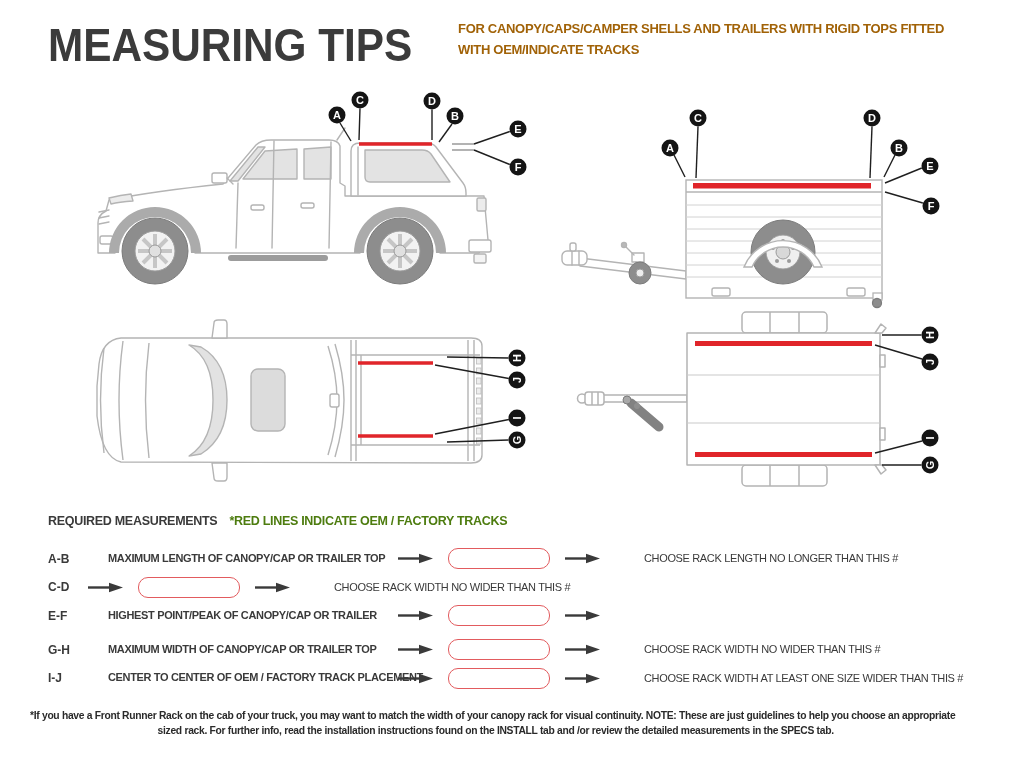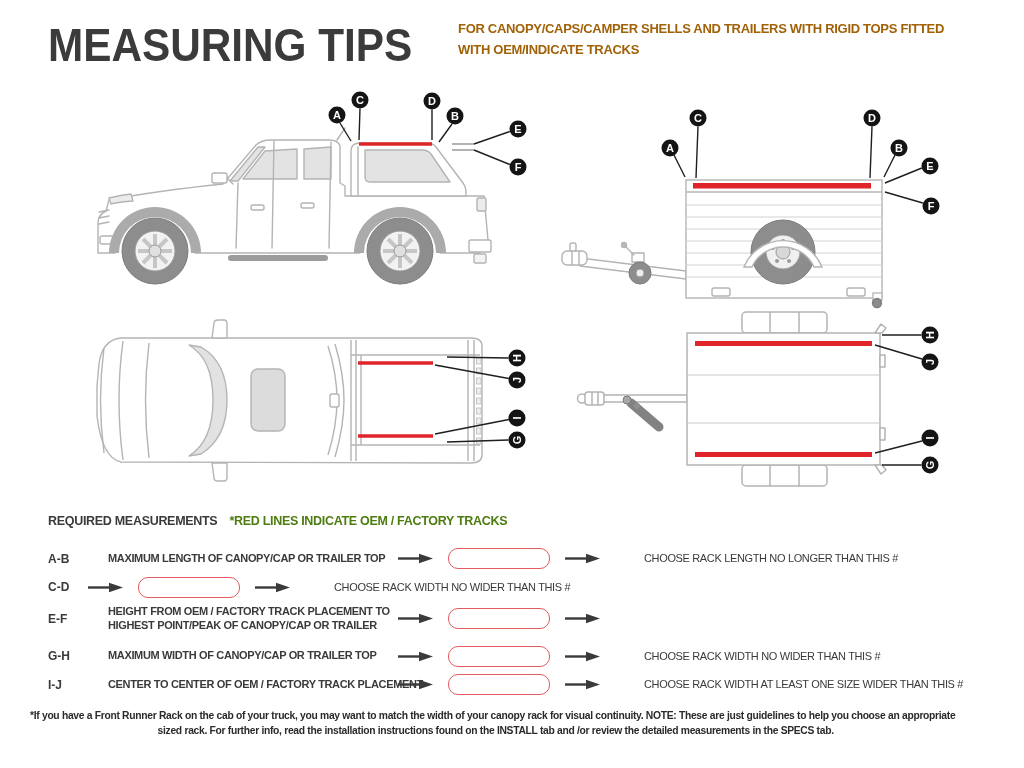--- a/index.html
+++ b/index.html
@@ -355,21 +355,20 @@
           </svg>
         </span>
       <span class="mresult">
           <span class="l">CHOOSE RACK WIDTH NO WIDER THAN THIS #</span>
         </span>
     </div>
 
     <div class="mrow">
       <span class="mid">E-F</span>
       <span class="mlabel">
-          <span class="l">HEIGHT FROM OEM / FACTORY TRACK PLACEMENT TO</span>
           <span class="l">HIGHEST POINT/PEAK OF CANOPY/CAP OR TRAILER</span>
         </span>
       <span class="marrow">
           <svg width="36" height="11" viewBox="0 0 36 11">
             <line x1="0" y1="5.5" x2="23" y2="5.5" stroke="#3a3a3a" stroke-width="2.4"></line>
             <polygon points="21,0.8 35,5.5 21,10.2" fill="#3a3a3a"></polygon>
           </svg>
         </span>
       <span class="mbox"></span>
       <span class="marrow m2">

